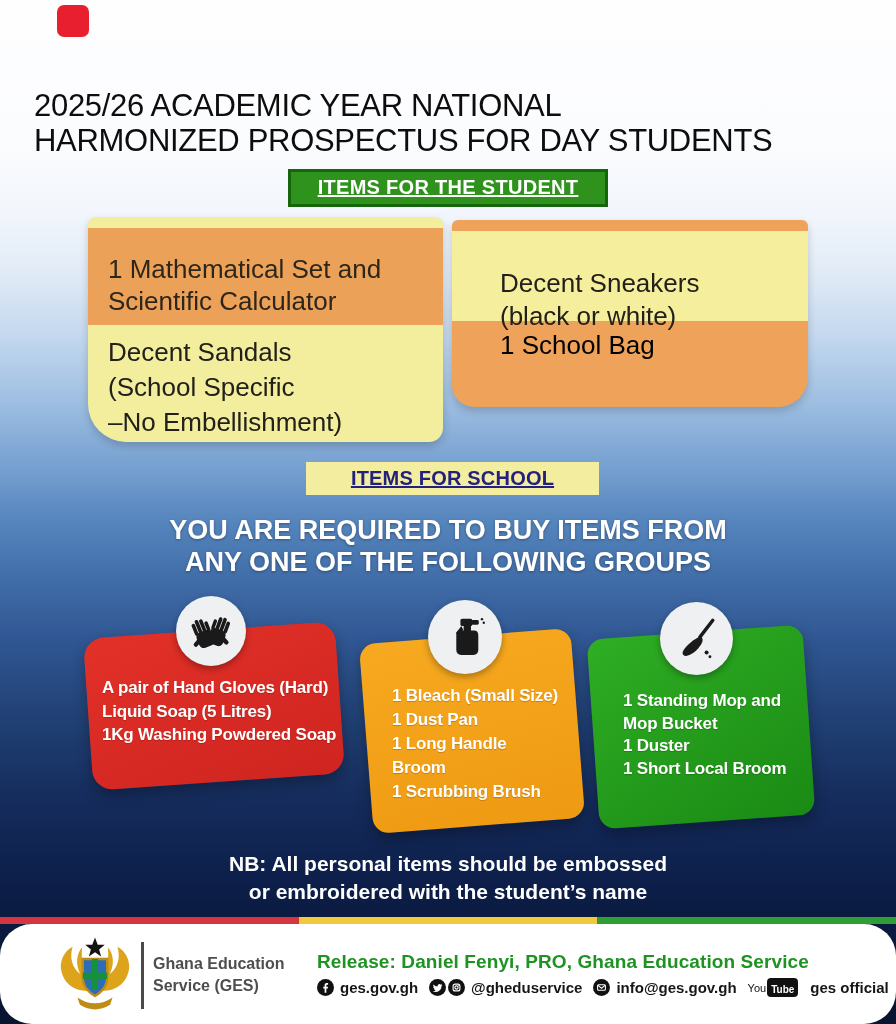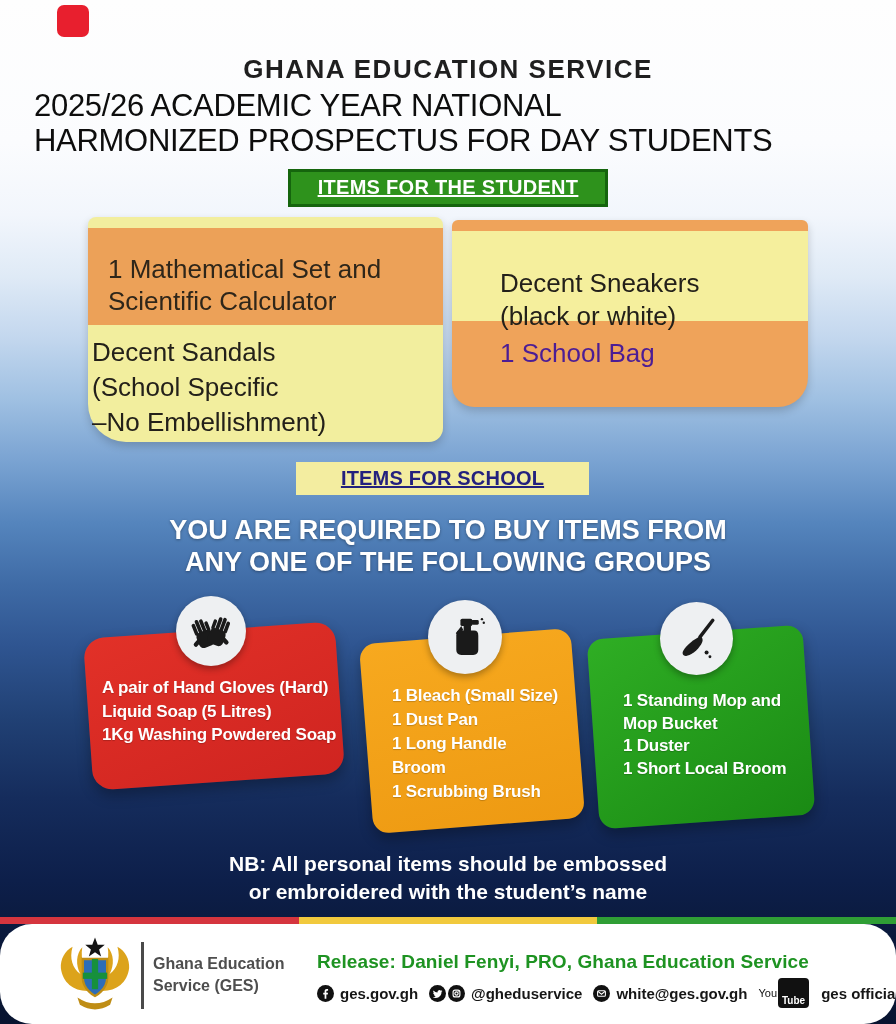--- a/index.html
+++ b/index.html
@@ -15,40 +15,40 @@
 
   .org-title { position:absolute; left:0; top:54px; width:896px; text-align:center;
     font-size:26px; font-weight:700; letter-spacing:1.5px; color:#1f1f1f; }
   .main-title { position:absolute; left:0; top:88px; width:896px; text-align:left;
     font-size:31px; line-height:35px; font-weight:400; letter-spacing:-0.3px; color:#0d0d0d;padding-left:34px; }
 
   .badge { box-sizing:border-box; text-align:center; font-weight:800;text-decoration:underline; }
   .badge-green { position:absolute; left:288px; top:169px; width:320px; height:38px;
     background:#2e921c; border:3px solid #15650d; color:#ffffff;
     font-size:20px; line-height:31px; letter-spacing:0.3px; }
-  .badge-yellow { position:absolute; left:296px; top:462px; width:293px; height:33px;
+  .badge-yellow { position:absolute; left:306px; top:462px; width:293px; height:33px;
     background:#f3eda0; color:#23217e; font-size:20px; line-height:33px; letter-spacing:0.2px; }
 
   .scard { position:absolute; box-shadow:0 4px 9px rgba(0,0,0,0.18); }
   .scard-left { left:88px; top:217px; width:355px; height:225px; background:#f2ee9e;
     border-radius:8px 8px 14px 38px; }
   .scard-left .band-orange { position:absolute; left:0; top:11px; width:100%; height:97px;
     background:#eca158; box-sizing:border-box; padding:26px 0 16px 20px;
     font-size:26px; line-height:31.5px; color:#2e261a; }
   .scard-left .band-yellow-text { position:absolute; left:0; top:108px; width:100%;
-    box-sizing:border-box; padding:10px 0 0 4px;
+    box-sizing:border-box; padding:10px 0 0 20px;
     font-size:26px; line-height:35px; color:#23201a; }
   .scard-right { left:452px; top:220px; width:356px; height:187px; background:#efa35a;
     border-radius:6px 6px 30px 22px; }
   .scard-right .band-yellow { position:absolute; left:0; top:11px; width:100%; height:90px;
     background:#f5ef9d; box-sizing:border-box; padding:36px 0 0 48px;
     font-size:26px; line-height:33px; color:#23201a; }
   .scard-right .band-orange-text { position:absolute; left:0; top:101px; width:100%;
     box-sizing:border-box; padding:8px 0 0 48px;
-    font-size:26px; line-height:33px; color:#4c1d95;margin-top:8px; }
+    font-size:26px; line-height:33px; color:#000000; }
 
   .instruction { position:absolute; left:0; top:514px; width:896px; text-align:center;
     font-size:27px; line-height:32px; font-weight:800; color:#ffffff;
     text-shadow:0 1px 3px rgba(0,0,0,0.35); }
 
   .gcard { position:absolute; box-shadow:0 6px 14px rgba(0,0,0,0.3); }
   .gcard-1 { left:88px; top:630px; width:252px; height:152px; border-radius:20px;
     background:linear-gradient(160deg,#e23128,#cf2420); transform:rotate(-4deg); }
   .gcard-2 { left:366px; top:636px; width:212px; height:190px; border-radius:16px;
     background:linear-gradient(170deg,#f7a91f,#ee9a12); transform:rotate(-4.5deg); }
@@ -84,30 +84,29 @@
   .f-release { position:absolute; left:317px; top:27px; font-size:19px; font-weight:800;
     color:#1e9322; letter-spacing:0.1px; }
   .f-socials { position:absolute; left:317px; top:54px; display:flex; align-items:center;
     font-size:15px; font-weight:600; color:#161616; }
   .f-socials .lbl { margin:0 11px 0 6px; white-space:nowrap; }
   .f-socials .lbl.empty { margin:0 2px 0 0; }
   .sicon { width:17px; height:17px; display:inline-block; }
   .yt { display:inline-flex; align-items:center; margin-right:6px; }
   .yt .you { font-size:11px; font-weight:400; color:#111; }
   .yt .tube { font-size:10px; font-weight:700; color:#fff; background:#111;
-    border-radius:4px; padding:17px 4px 2px; margin-left:1px; }
+    border-radius:4px; padding:6px 4px 2px; margin-left:1px; }
 </style>
 </head>
 <body>
 
 <div class="poster">
 
   <div class="corner-mark"></div>
 
-  <div class="org-title">GHANA EDUCATION SERVICE</div>
   <div class="main-title">2025/26 ACADEMIC YEAR NATIONAL<br>HARMONIZED PROSPECTUS FOR DAY STUDENTS</div>
 
   <div class="badge badge-green">ITEMS FOR THE STUDENT</div>
 
   <div class="scard scard-left">
     <div class="band-orange">1 Mathematical Set and<br>Scientific Calculator</div>
     <div class="band-yellow-text">Decent Sandals<br>(School Specific<br>–No Embellishment)</div>
   </div>
 
   <div class="scard scard-right">
@@ -208,21 +207,21 @@
         <circle cx="12" cy="12" r="2.3" fill="none" stroke="#fff" stroke-width="1.6"></circle>
         <circle cx="15.3" cy="8.7" r="0.9" fill="#fff"></circle>
       </svg>
       <span class="lbl">@gheduservice</span>
 
       <svg class="sicon" viewBox="0 0 24 24">
         <circle cx="12" cy="12" r="12" fill="#111"></circle>
         <rect x="6.5" y="8.2" width="11" height="7.6" rx="1.4" fill="none" stroke="#fff" stroke-width="1.5"></rect>
         <path d="M7 9l5 4 5-4" stroke="#fff" stroke-width="1.5" fill="none"></path>
       </svg>
-      <span class="lbl">white@ges.gov.gh</span>
+      <span class="lbl">info@ges.gov.gh</span>
 
       <span class="yt">
         <span class="you">You</span>
         <span class="tube">Tube</span>
       </span>
       <span class="lbl">ges official</span>
     </div>
   </div>
 
 </div>

